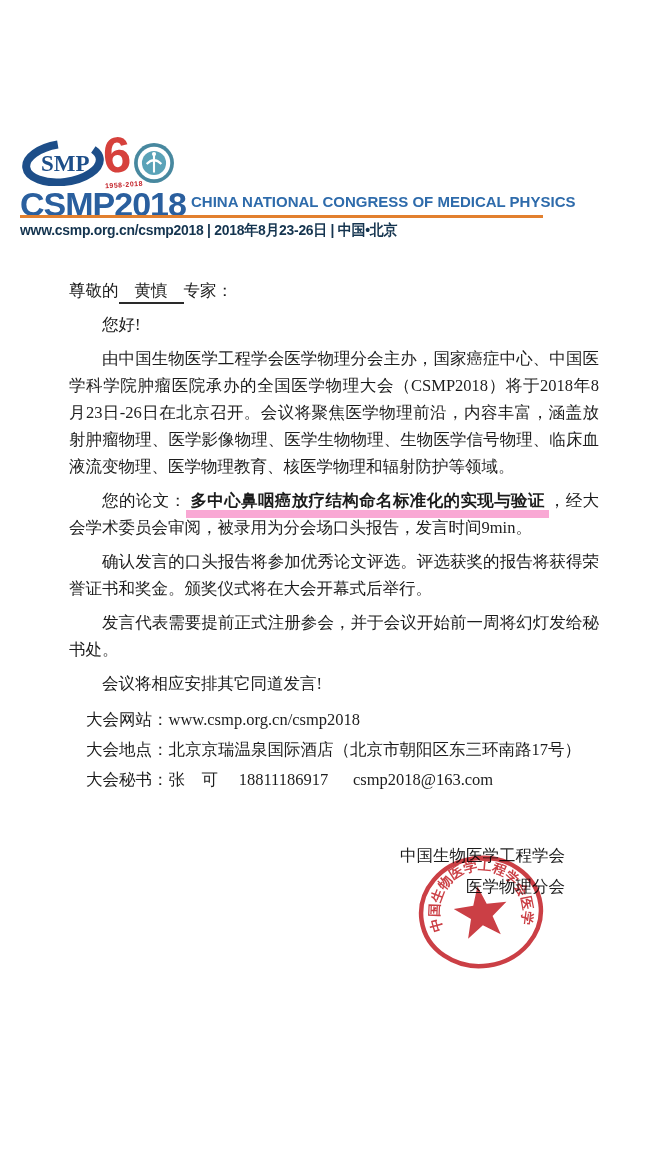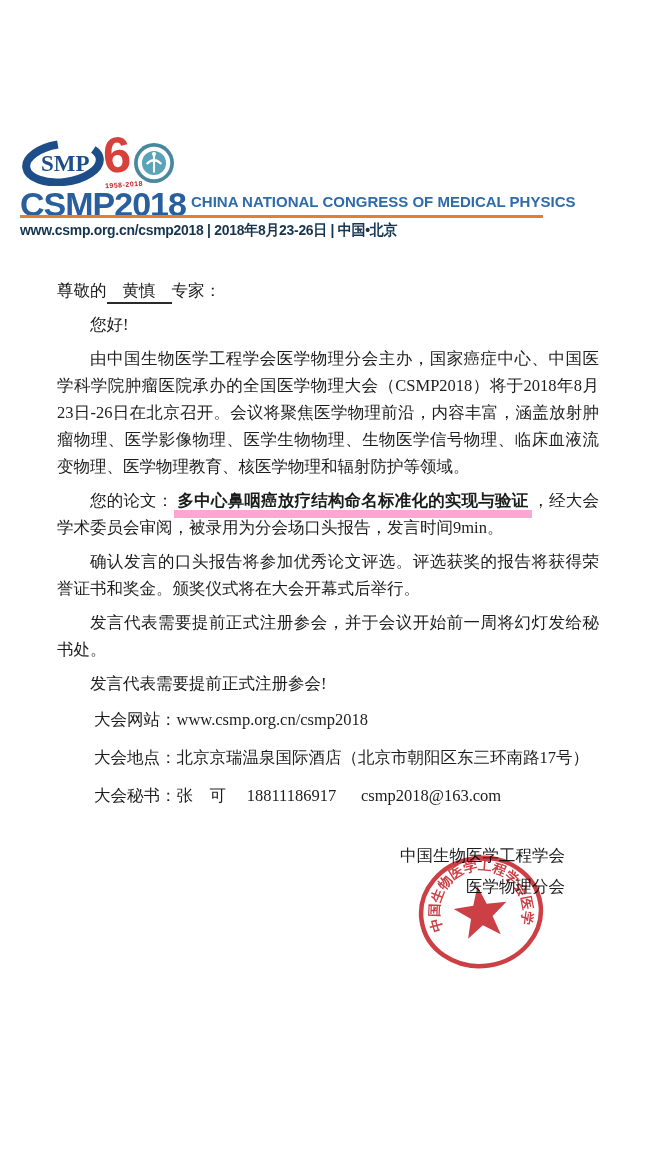--- a/index.html
+++ b/index.html
@@ -43,30 +43,30 @@
     position:absolute; left:20px; top:83px;
     font-family:"Liberation Sans","DejaVu Sans",sans-serif;
     font-size:15px; font-weight:bold; color:#14344f; letter-spacing:-0.3px;
     transform:scaleX(.93); transform-origin:left center; white-space:nowrap; line-height:18px;
   }
   
   .letter {
     position:absolute; left:53px; top:277px; width:546px;
     font-size:16.5px; line-height:27px; text-align:justify;
   }
-  .letter p { margin:0 0 7px 4px; text-indent:2em; }
+  .letter p { margin:0 0 7px 16px; text-indent:2em; }
   .letter p.salutation { text-indent:0; }
   .blank-name {
     display:inline-block; padding:0 16px; border-bottom:2px solid #2a2a2a; line-height:22px;
   }
   .paper-title {
     font-weight:bold; border-bottom:8px solid #f9a8d4; padding:0 4px;
   }
   .info-lines { margin-top:8px; }
-  .info-lines p { line-height:30px; margin:8px; }
+  .info-lines p { line-height:30px; margin:0; }
   
   .signature {
     position:absolute; left:393px; top:840px; width:172px;
     text-align:right; font-size:16.5px; line-height:31px;
   }
   .seal {
     position:absolute; left:414px; top:852px; width:134px; height:120px;
     transform:rotate(-8deg); mix-blend-mode:multiply; opacity:.88;
   }
 </style>
@@ -110,21 +110,21 @@
 
   <p>由中国生物医学工程学会医学物理分会主办，国家癌症中心、中国医学科学院肿瘤医院承办的全国医学物理大会（CSMP2018）将于2018年8月23日-26日在北京召开。会议将聚焦医学物理前沿，内容丰富，涵盖放射肿瘤物理、医学影像物理、医学生物物理、生物医学信号物理、临床血液流变物理、医学物理教育、核医学物理和辐射防护等领域。</p>
 
   <p><span>您的论文：</span><span class="paper-title">多中心鼻咽癌放疗结构命名标准化的实现与验证</span><span>，经大会学术委员会审阅，被录用为分会场口头报告，发言时间9min。</span></p>
 
 
   <p>确认发言的口头报告将参加优秀论文评选。评选获奖的报告将获得荣誉证书和奖金。颁奖仪式将在大会开幕式后举行。</p>
 
   <p>发言代表需要提前正式注册参会，并于会议开始前一周将幻灯发给秘书处。</p>
 
-  <p>发言代表需要提前正式注册参会!</p>
+  <p>会议将相应安排其它同道发言!</p>
 
   <div class="info-lines">
     <p><span>大会网站：</span><span>www.csmp.org.cn/csmp2018</span></p>
     <p><span>大会地点：</span><span>北京京瑞温泉国际酒店（北京市朝阳区东三环南路17号）</span></p>
     <p><span>大会秘书：</span><span>张　可　 18811186917 　 csmp2018@163.com</span></p>
   </div>
 </div>
 
 <div class="signature">
   <div>中国生物医学工程学会</div>

